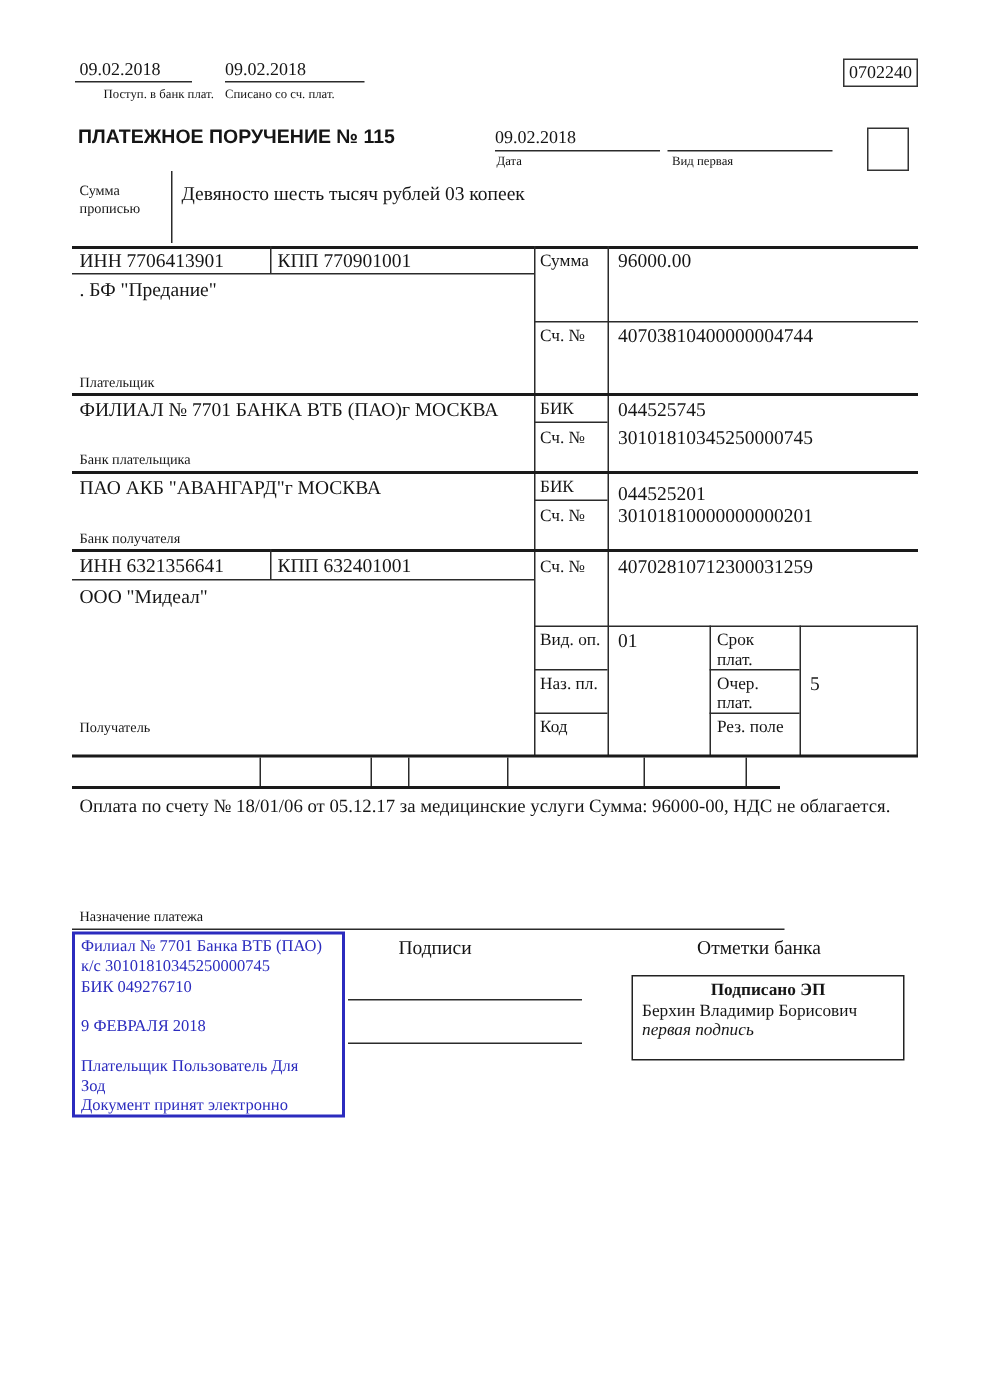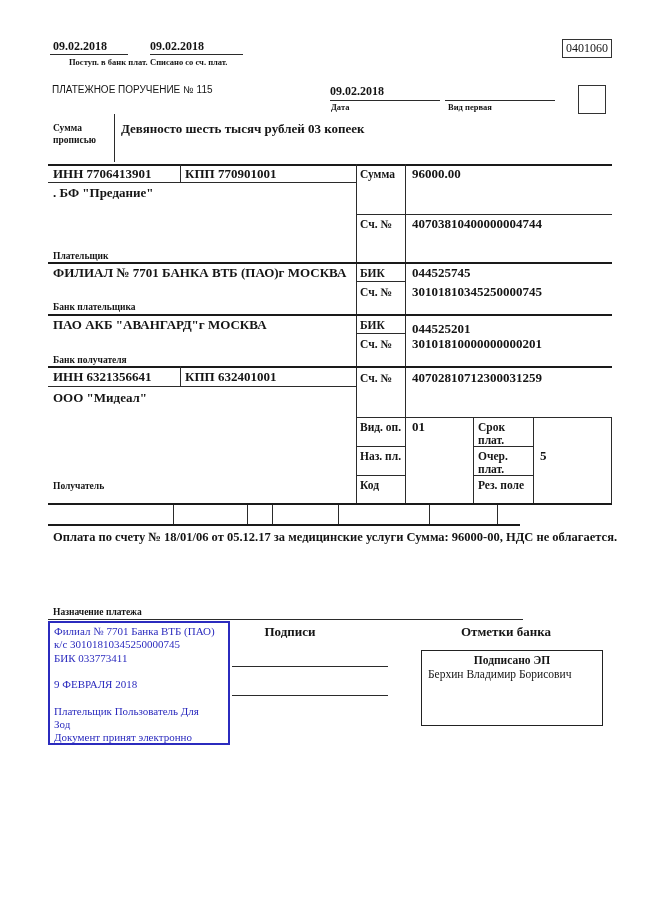--- a/index.html
+++ b/index.html
@@ -1,54 +1,54 @@
 <!DOCTYPE html>
 <html><head>
 <meta charset="utf-8">
 <style>
   html,body{margin:0;padding:0;background:#e8e8e8;}
   #page{position:relative;width:660px;height:919px;background:#ffffff;overflow:hidden;
         font-family:"Liberation Serif", serif;color:#151515;}
-  .t{position:absolute;white-space:nowrap;font-size:13px;line-height:1.1;font-weight:bold;}
+  .t{position:absolute;white-space:nowrap;font-size:13px;line-height:1.1;}
   .d{font-size:12px;}
   .lbl{font-size:9.5px;}
   .tiny{font-size:8.5px;}
   .cl{font-size:11.5px;}
   .wrap{white-space:normal;line-height:13px;}
   .b{font-weight:bold;}
   .i{font-style:italic;}
   .ctr{text-align:center;}
-  .title{font-family:"Liberation Sans", sans-serif;font-weight:normal;font-size:10px;text-align:right;}
+  .title{font-family:"Liberation Sans", sans-serif;font-weight:bold;font-size:13px;text-align:right;}
   .hl{position:absolute;height:1px;background:#2b2b2b;}
   .hl2{height:2px;background:#1a1a1a;}
   .vl{position:absolute;width:1px;background:#2b2b2b;}
   .box{position:absolute;border:1.5px solid #333;box-sizing:border-box;}
   .blue{color:#2b2bbe;}
   #bluebox{position:absolute;left:48px;top:621px;width:182px;height:124px;border:2px solid #2b2bbe;
            box-sizing:border-box;padding:2px 4px;font-size:11px;}
   #bluebox div{line-height:13.3px;min-height:13.3px;white-space:nowrap;}
-  #stampbox{position:absolute;left:421px;top:650px;width:182px;height:76px;border:1.5px solid #222;
+  #stampbox{position:absolute;left:421px;top:650px;width:182px;height:57px;border:1.5px solid #222;
             box-sizing:border-box;padding-top:3px;font-size:11.5px;}
   #stampbox div{line-height:13.5px;}
 </style>
 </head>
 <body>
 
 <div id="page">
 
   <div class="t d" style="left:53px;top:40px">09.02.2018</div>
   <div class="hl" style="left:50px;top:54px;width:78px"></div>
   <div class="t tiny" style="left:69px;top:58px">Поступ. в банк плат.</div>
 
   <div class="t d" style="left:150px;top:40px">09.02.2018</div>
   <div class="hl" style="left:150px;top:54px;width:93px"></div>
   <div class="t tiny" style="left:150px;top:58px">Списано со сч. плат.</div>
 
   <div class="box ctr" style="left:562px;top:39px;width:50px;height:19px;font-size:12px;line-height:16px">
-    <span>0401060</span>
+    <span>0702240</span>
   </div>
 
   <div class="t title" style="left:52px;top:84px">ПЛАТЕЖНОЕ ПОРУЧЕНИЕ № 115</div>
   <div class="t d" style="left:330px;top:85px">09.02.2018</div>
   <div class="hl" style="left:330px;top:100px;width:110px"></div>
   <div class="t tiny" style="left:331px;top:103px">Дата</div>
   <div class="hl" style="left:445px;top:100px;width:110px"></div>
   <div class="t tiny" style="left:448px;top:103px">Вид первая</div>
   <div class="box" style="left:578px;top:85px;width:28px;height:29px"></div>
 
@@ -126,32 +126,33 @@
   <div class="vl" style="left:497px;top:505px;height:19px"></div>
   <div class="hl hl2" style="left:48px;top:524px;width:472px"></div>
 
   <div class="t" style="left:53px;top:531px;font-size:12.5px">Оплата по счету № 18/01/06 от 05.12.17 за медицинские услуги Сумма: 96000-00, НДС не облагается.</div>
   <div class="t lbl" style="left:53px;top:607px">Назначение платежа</div>
   <div class="hl" style="left:48px;top:619px;width:475px"></div>
 
   <div id="bluebox" class="blue">
     <div>Филиал № 7701 Банка ВТБ (ПАО)</div>
     <div>к/с 30101810345250000745</div>
-    <div>БИК 033773411</div>
+    <div>БИК 049276710</div>
     <div></div>
     <div>9 ФЕВРАЛЯ 2018</div>
     <div></div>
     <div>Плательщик Пользователь Для</div>
     <div>Зод</div>
     <div>Документ принят электронно</div>
   </div>
 
   <div class="t ctr" style="left:220px;top:625px;width:140px">Подписи</div>
   <div class="hl" style="left:232px;top:666px;width:156px"></div>
   <div class="hl" style="left:232px;top:695px;width:156px"></div>
 
   <div class="t ctr" style="left:400px;top:625px;width:212px">Отметки банка</div>
   <div id="stampbox">
     <div class="b ctr">Подписано ЭП</div>
     <div style="padding-left:6px">Берхин Владимир Борисович</div>
+    <div class="i" style="padding-left:6px">первая подпись</div>
   </div>
 
 </div>
 
 </body></html>

